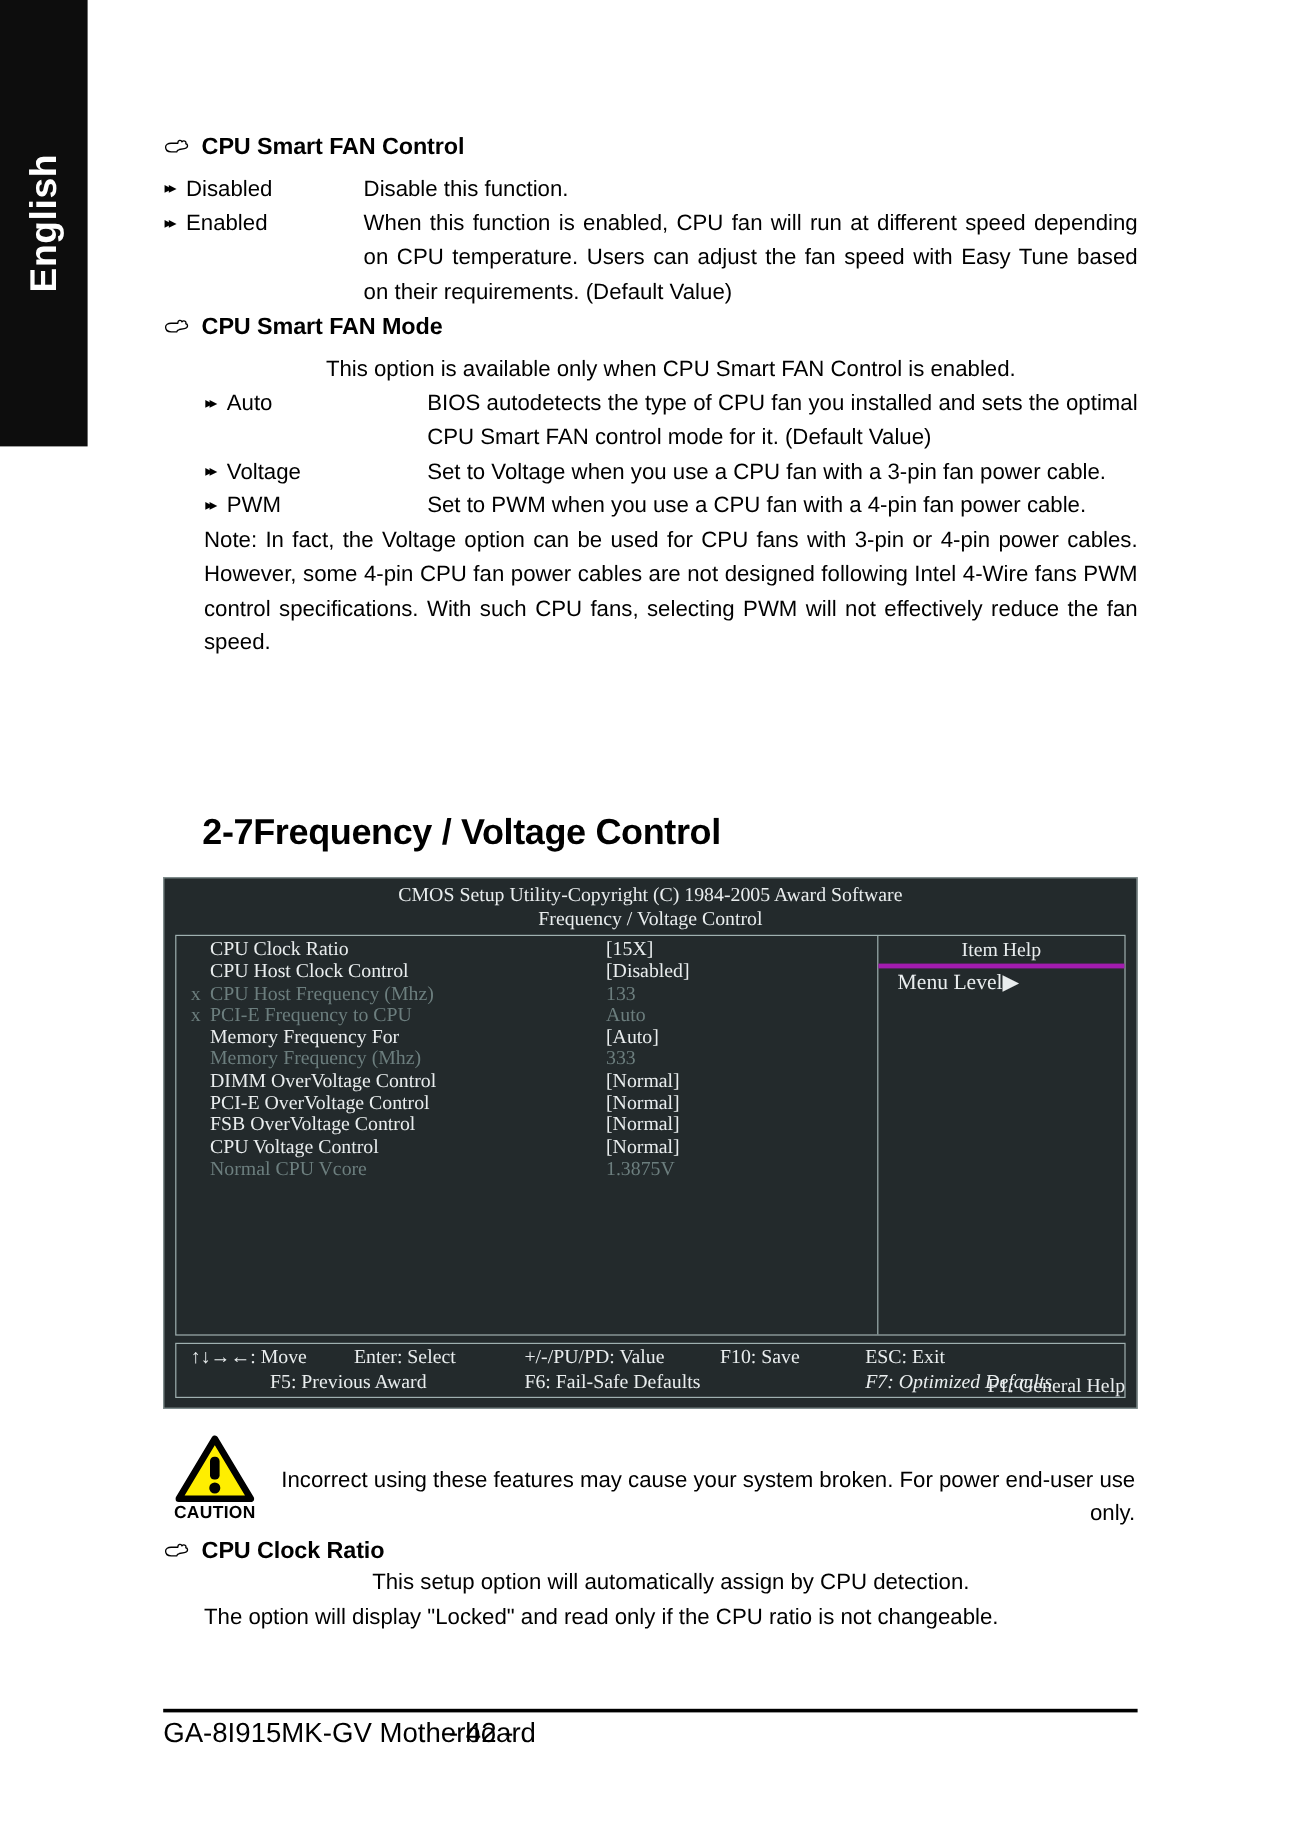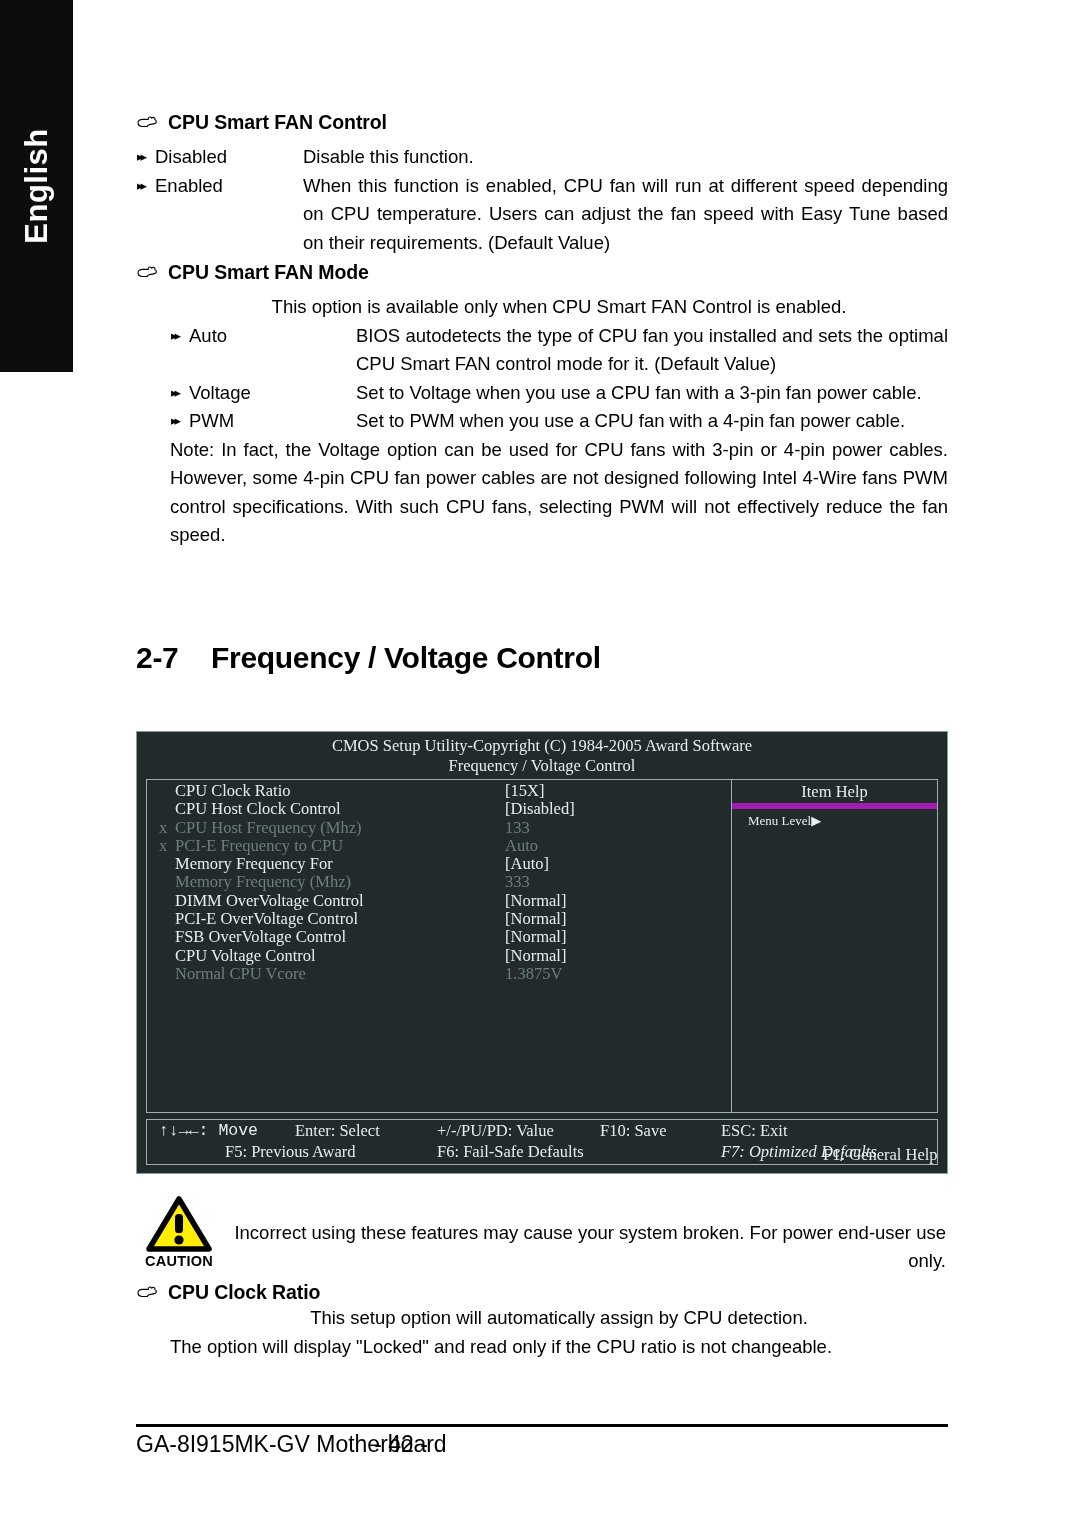--- a/index.html
+++ b/index.html
@@ -181,25 +181,25 @@
   }
   .bios-row .bios-value {
     flex: none;
   }
   .bios-row.dim { color: #6c7e7e; }
 
   .help-header {
     text-align: center;
     font-size: 16.5px;
     line-height: 20px;
-    border-bottom: 6px solid #a21caf;
+    border-bottom: 4px solid #a21caf;
     padding-bottom: 1px;
   }
   .help-line {
-    font-size: 13px;
+    font-size: 18px;
     line-height: 19px;
     padding-left: 16px;
     padding-top: 2px;
     white-space: nowrap;
   }
 
   #bios-footer {
     position: absolute;
     left: 9px;
     right: 9px;
@@ -332,21 +332,21 @@
       <div class="opt-row">
         <span class="opt-mark">▸▸</span>
         <span class="opt-term" style="width:167px;">PWM</span>
         <span class="opt-desc">Set to PWM when you use a CPU fan with a 4-pin fan power cable.</span>
       </div>
     </div>
 
     <div class="para" style="padding-left:34px; width:778px;">Note: In fact, the Voltage option can be used for CPU fans with 3-pin or 4-pin power cables. However, some 4-pin CPU fan power cables are not designed following Intel 4-Wire fans PWM control specifications. With such CPU fans, selecting PWM will not effectively reduce the fan speed.</div>
   </div>
 
-  <div class="blk sec-title" style="left:136px; top:641px; width:812px;">
+  <div class="blk sec-title" style="left:136px; top:677px; width:812px;text-align:right;">
     <span class="sec-num">2-7</span>
     <span>Frequency / Voltage Control</span>
   </div>
 
   <div id="bios">
     <div class="bios-title">CMOS Setup Utility-Copyright (C) 1984-2005 Award Software</div>
     <div class="bios-subtitle">Frequency / Voltage Control</div>
 
     <div id="bios-body">
       <div id="bios-main">
@@ -410,21 +410,21 @@
       </div>
 
       <div id="bios-help">
         <div class="help-header">Item Help</div>
         <div class="help-line">Menu Level▶</div>
       </div>
     </div>
 
     <div id="bios-footer">
       <div class="foot-line">
-        <span style="left:12px;font-family:Liberation Mono, monospace;">↑↓→←: Move</span>
+        <span style="left:12px;">↑↓→←: Move</span>
         <span style="left:148px;">Enter: Select</span>
         <span style="left:290px;">+/-/PU/PD: Value</span>
         <span style="left:453px;">F10: Save</span>
         <span style="left:574px;">ESC: Exit</span>
         <span style="left:676px;margin-top:24px;">F1: General Help</span>
       </div>
       <div class="foot-line">
         <span style="left:78px;">F5: Previous Award</span>
         <span style="left:290px;">F6: Fail-Safe Defaults</span>
         <span style="left:574px;font-style:italic;">F7: Optimized Defaults</span>

